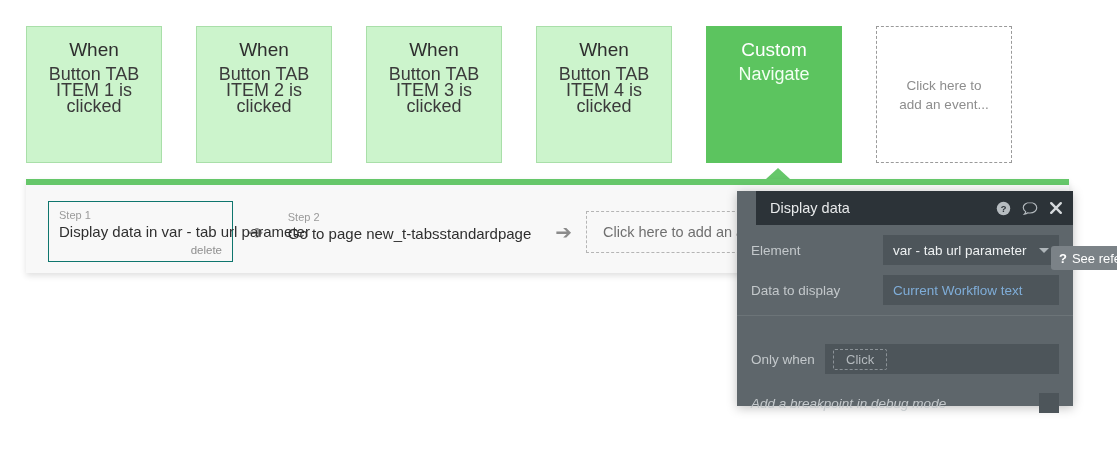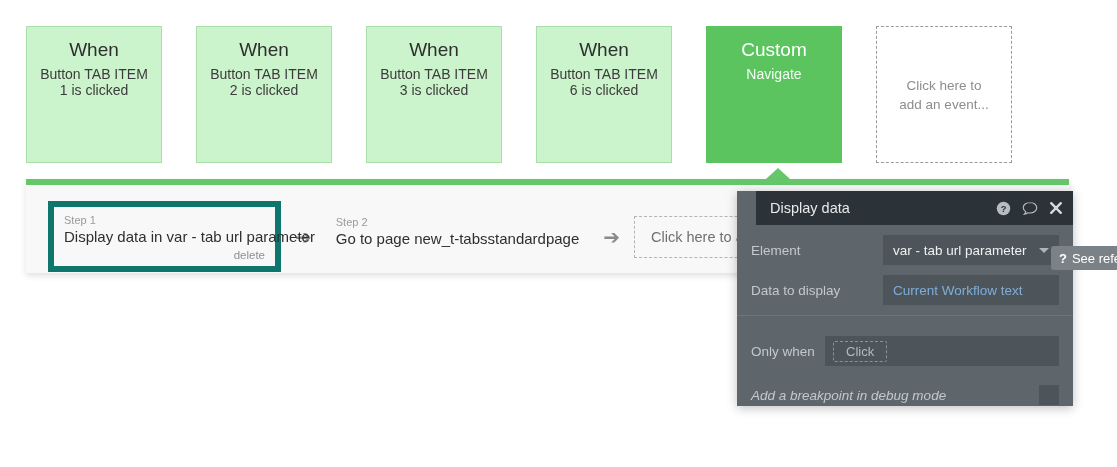--- a/index.html
+++ b/index.html
@@ -49,21 +49,21 @@
     justify-content: center;
   }
   .event-title {
     font-size: 19px;
     color: #2e2e2e;
     line-height: 26px;
     font-weight: normal;
   }
   .event-card.selected .event-title { color: #ffffff; }
   .event-sub {
-    font-size: 14px;
+    font-size: 18px;
     color: #3b3b3b;
     line-height: 16px;
     padding: 3px 8px 0 8px;
   }
   .event-card.selected .event-sub { color: #f2fff2; }
   .event-placeholder-text {
     font-size: 13.5px;
     color: #8d8d8d;
     line-height: 19px;
     padding: 0 18px;
@@ -104,23 +104,23 @@
     align-items: center;
     padding: 16px 0 0 22px;
   }
   .step-box {
     box-sizing: border-box;
     min-height: 48px;
     padding: 6px 10px 4px 10px;
     position: relative;
   }
   .step-box.bordered {
-    border: 6px solid #0f766e;
+    border: 1px solid #0f766e;
     background: #f8f8f8;
-    width: 233px;
+    width: 185px;
   }
   .step-label {
     font-size: 11px;
     color: #9a9a9a;
     line-height: 14px;
   }
   .step-text {
     font-size: 15px;
     color: #2f2f2f;
     line-height: 20px;
@@ -285,21 +285,21 @@
     <div class="event-sub">Button TAB ITEM 2 is clicked</div>
   </div>
 
   <div class="event-card when c3">
     <div class="event-title">When</div>
     <div class="event-sub">Button TAB ITEM 3 is clicked</div>
   </div>
 
   <div class="event-card when c4">
     <div class="event-title">When</div>
-    <div class="event-sub">Button TAB ITEM 6 is clicked</div>
+    <div class="event-sub">Button TAB ITEM 4 is clicked</div>
   </div>
 
   <div class="event-card selected c5">
     <div class="event-title">Custom</div>
     <div class="event-sub">Navigate</div>
   </div>
 
   <div class="event-card placeholder c6">
     <div class="event-placeholder-text">Click here to add an event...</div>
   </div>
@@ -370,21 +370,21 @@
 
     <div class="pe-row">
       <div class="pe-row-label">Data to display</div>
       <div class="pe-field link-val">
         <span>Current Workflow text</span>
       </div>
     </div>
 
     <div class="pe-divider"></div>
 
-    <div class="pe-row onlywhen" style="margin-top:20px;">
+    <div class="pe-row onlywhen" style="margin-top:28px;">
       <div class="pe-row-label">Only when</div>
       <div class="pe-field">
         <span class="pe-chip">Click</span>
       </div>
     </div>
 
     <div class="pe-row breakpoint">
       <div class="pe-row-label">Add a breakpoint in debug mode</div>
       <div class="pe-checkbox"></div>
     </div>

